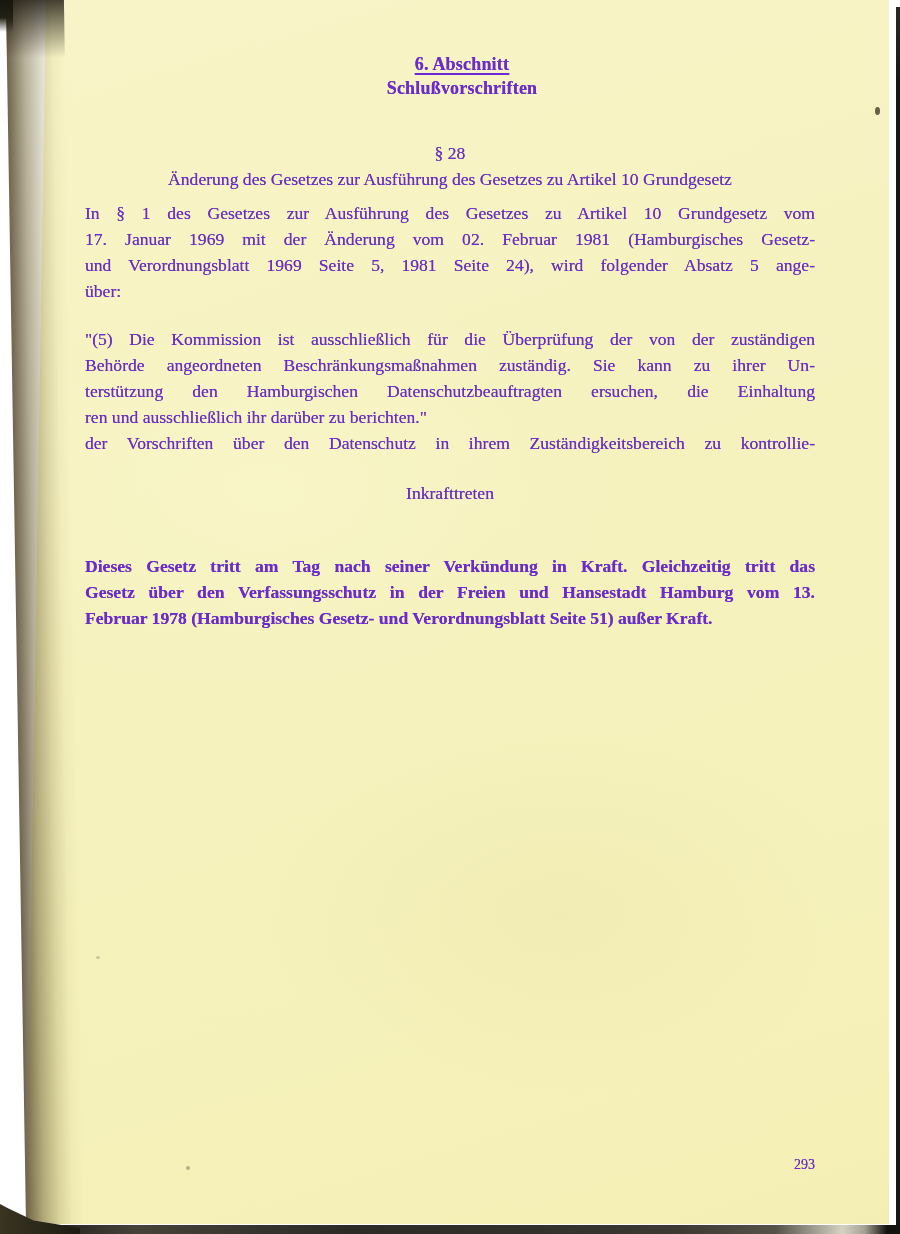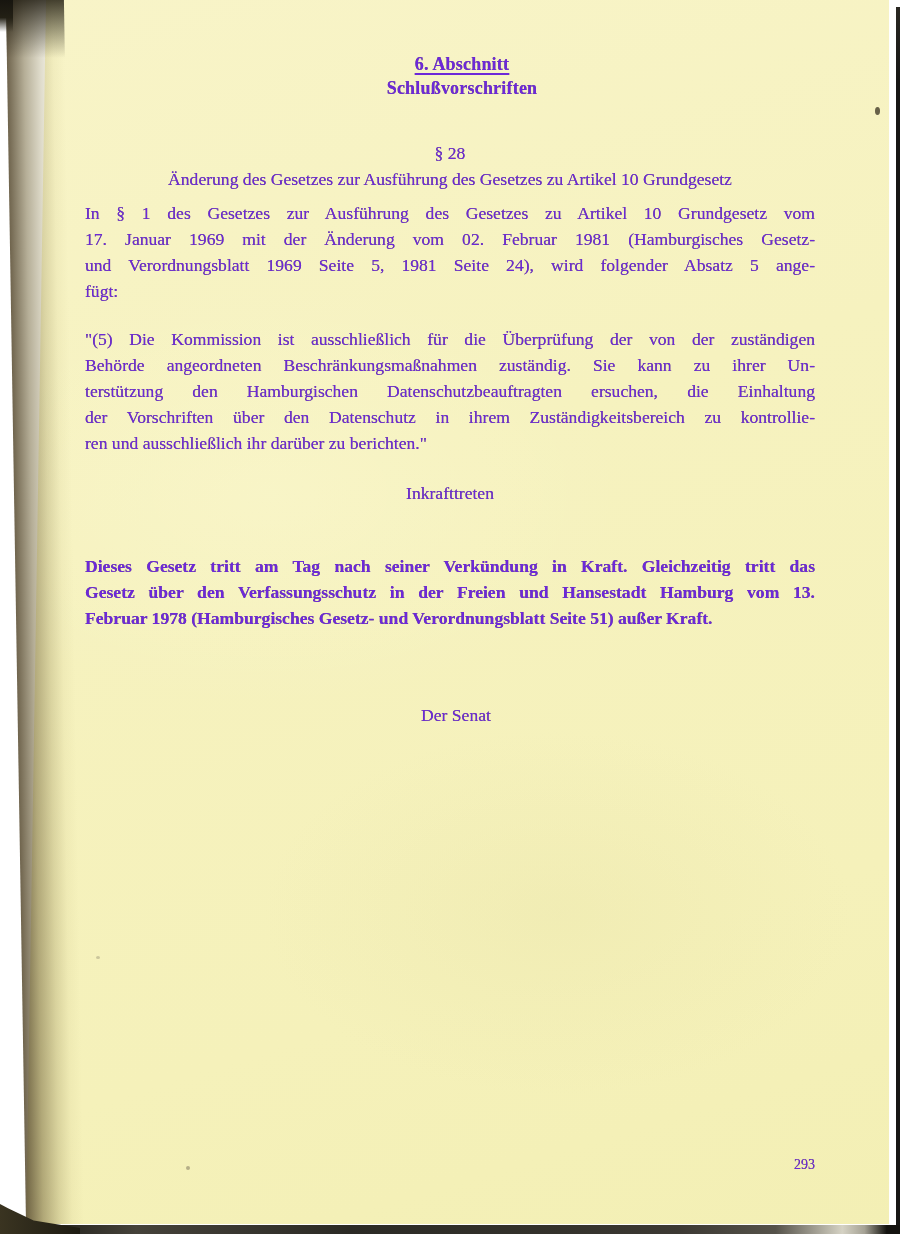--- a/index.html
+++ b/index.html
@@ -107,42 +107,39 @@
 
   <div class="txt s28-head center">
     <div>§ 28</div>
     <div>Änderung des Gesetzes zur Ausführung des Gesetzes zu Artikel 10 Grundgesetz</div>
   </div>
 
   <div class="txt para1">
     <div class="line">In § 1 des Gesetzes zur Ausführung des Gesetzes zu Artikel 10 Grundgesetz vom</div>
     <div class="line">17. Januar 1969 mit der Änderung vom 02. Februar 1981 (Hamburgisches Gesetz-</div>
     <div class="line">und Verordnungsblatt 1969 Seite 5, 1981 Seite 24), wird folgender Absatz 5 ange-</div>
-    <div class="line last">fügt:</div>
+    <div class="line last">über:</div>
   </div>
 
   <div class="txt quote-para">
     <div class="line">"(5) Die Kommission ist ausschließlich für die Überprüfung der von der zuständigen</div>
     <div class="line">Behörde angeordneten Beschränkungsmaßnahmen zuständig. Sie kann zu ihrer Un-</div>
     <div class="line">terstützung den Hamburgischen Datenschutzbeauftragten ersuchen, die Einhaltung</div>
+    <div class="line last">ren und ausschließlich ihr darüber zu berichten."</div>
     <div class="line">der Vorschriften über den Datenschutz in ihrem Zuständigkeitsbereich zu kontrollie-</div>
-    <div class="line last">ren und ausschließlich ihr darüber zu berichten."</div>
   </div>
 
   <div class="txt s29-head center">
     <div>Inkrafttreten</div>
   </div>
 
   <div class="txt para2">
     <div class="line">Dieses Gesetz tritt am Tag nach seiner Verkündung in Kraft. Gleichzeitig tritt das</div>
     <div class="line">Gesetz über den Verfassungsschutz in der Freien und Hansestadt Hamburg vom 13.</div>
     <div class="line last">Februar 1978 (Hamburgisches Gesetz- und Verordnungsblatt Seite 51) außer Kraft.</div>
   </div>
 
-  <div class="txt signature-block center">
-    <div>Der Senat</div>
-  </div>
 
   <div class="txt page-number-block">
     <span>293</span>
   </div>
 
 </div>
 
 </body></html>

